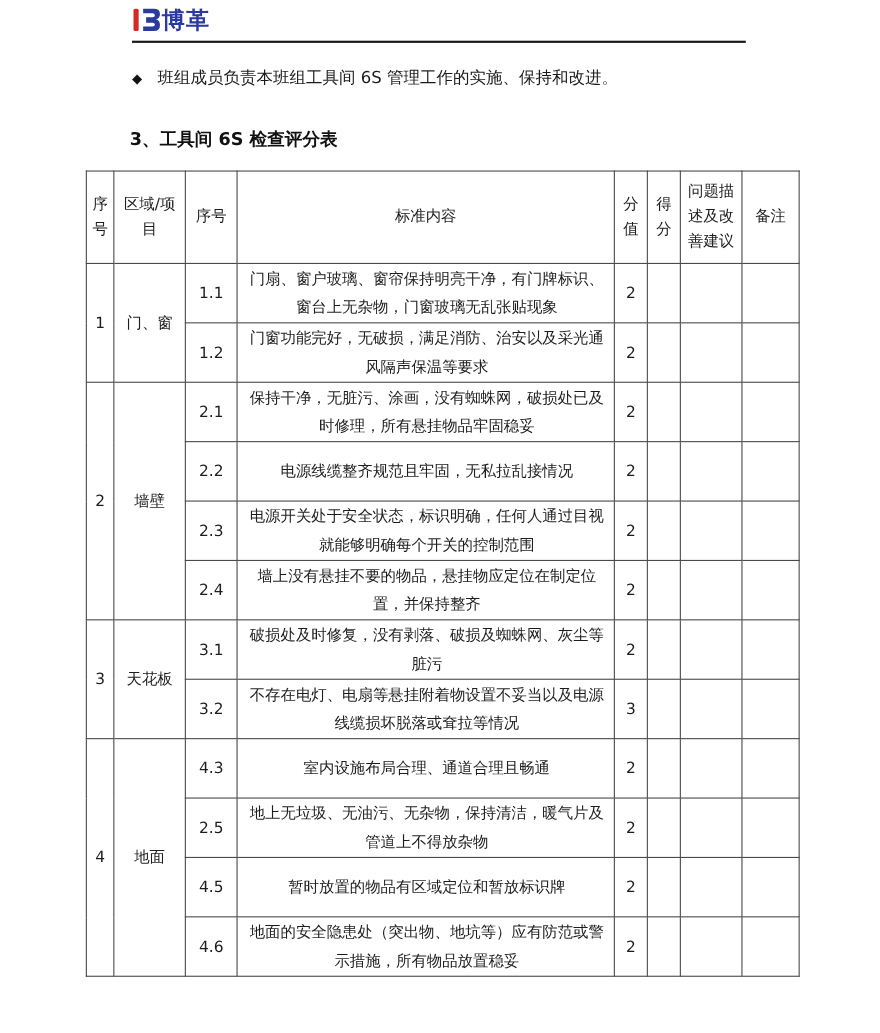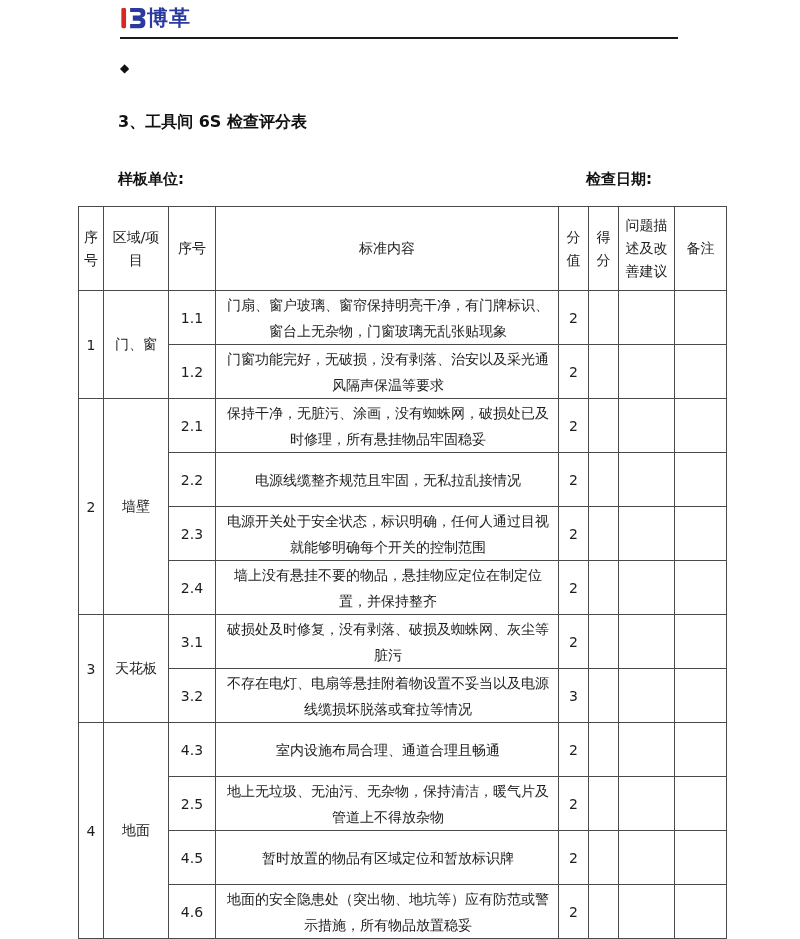--- a/index.html
+++ b/index.html
@@ -63,28 +63,25 @@
             <rect x="1.2" y="2.6" width="4.2" height="18" rx="1.3" fill="#d42a26"></rect>
             <path d="M9 2.6 H17.6 Q22.6 2.6 22.6 7 Q22.6 10.3 19.4 11.2 Q22.6 12.1 22.6 15.9 Q22.6 20.6 17.6 20.6 H9 V16.9 H16.6 Q18.5 16.9 18.5 15.4 Q18.5 13.9 16.6 13.9 H11.4 V9.4 H16.6 Q18.5 9.4 18.5 8 Q18.5 6.3 16.6 6.3 H9 Z" fill="#2b3a9e"></path>
           </svg>
           <span class="logo-text">博革</span>
         </div>
       </div>
     </div>
 
     <div class="bullet-line">
       <span class="diamond">◆</span>
+      <span>班组成员负责本班组工具间 6S 管理工作的实施、保持和改进。</span>
     </div>
 
     <div class="sec-heading">3、工具间 6S 检查评分表</div>
 
-    <div class="labels">
-      <span class="lbl lbl-left">样板单位:</span>
-      <span class="lbl lbl-right">检查日期:</span>
-    </div>
 
     <table class="score">
       <colgroup>
         <col style="width:25px">
           <col style="width:65px">
           <col style="width:47px">
           <col style="width:343px">
         <col style="width:30px">
           <col style="width:30px">
           <col style="width:56px">
@@ -109,21 +106,21 @@
           <td rowspan="2">门、窗</td>
           <td class="c-num">1.1</td>
           <td class="c-content">门扇、窗户玻璃、窗帘保持明亮干净，有门牌标识、窗台上无杂物，门窗玻璃无乱张贴现象</td>
           <td class="c-num">2</td>
           <td></td>
           <td></td>
           <td></td>
         </tr>
         <tr>
           <td class="c-num">1.2</td>
-          <td class="c-content">门窗功能完好，无破损，没有剥落、治安以及采光通风隔声保温等要求</td>
+          <td class="c-content">门窗功能完好，无破损，满足消防、治安以及采光通风隔声保温等要求</td>
           <td class="c-num">2</td>
           <td></td>
           <td></td>
           <td></td>
         </tr>
 
         <tr>
           <td rowspan="4" class="c-num">2</td>
           <td rowspan="4">墙壁</td>
           <td class="c-num">2.1</td>

